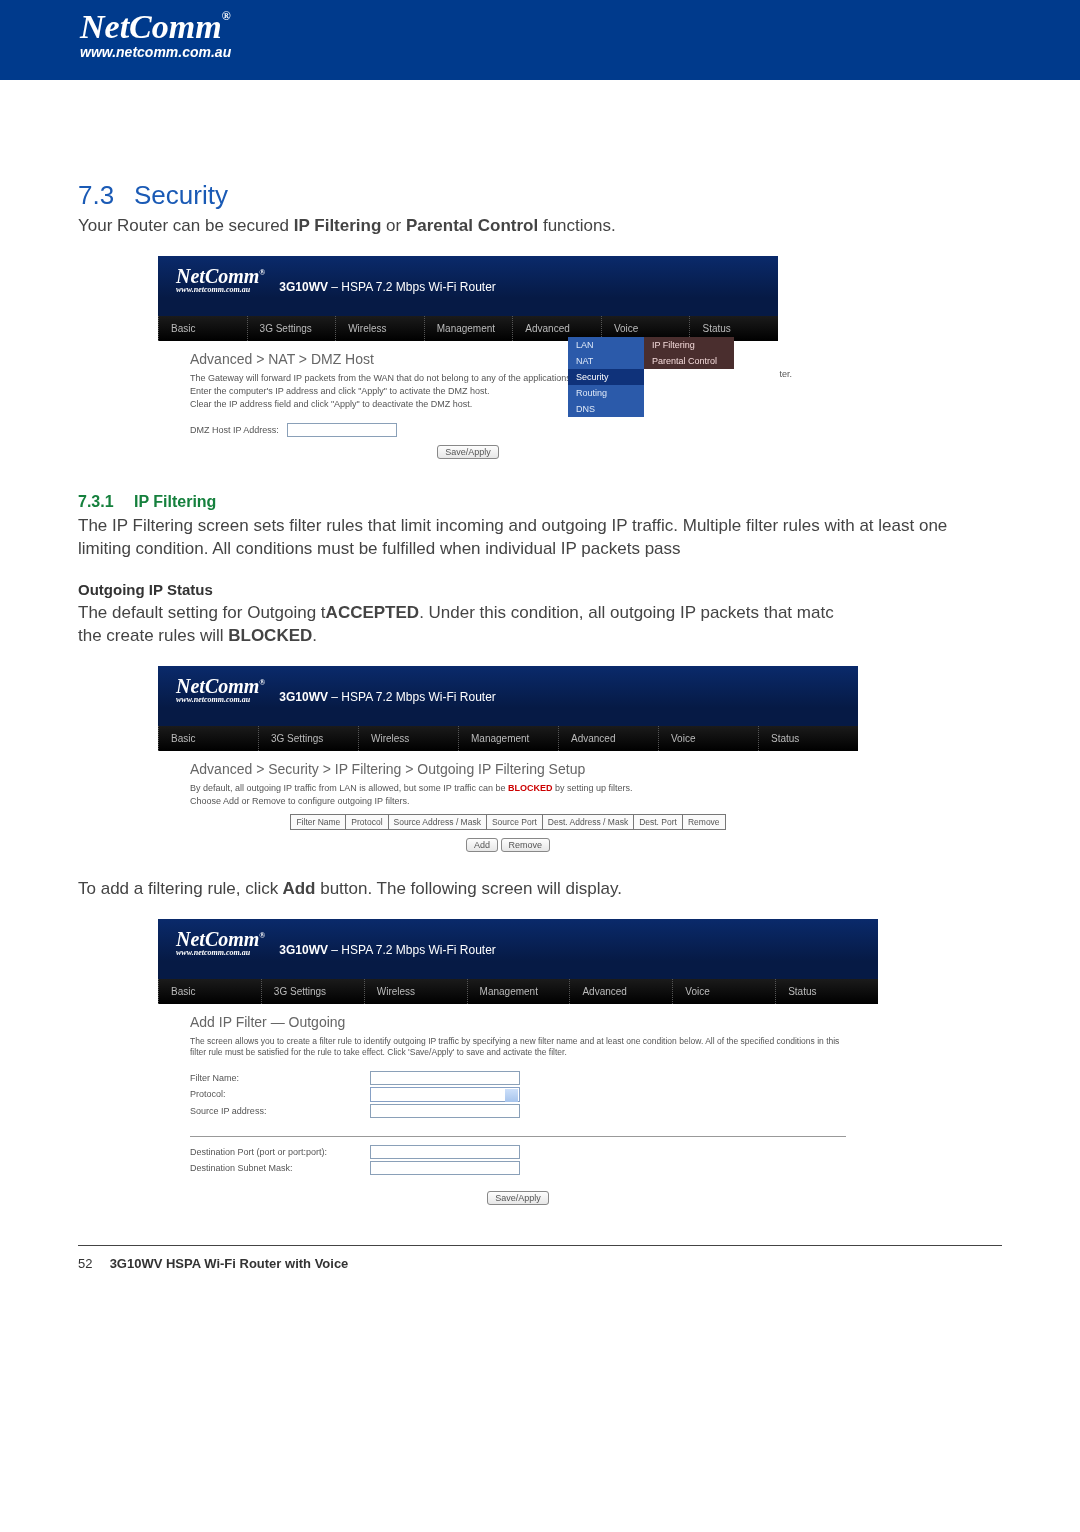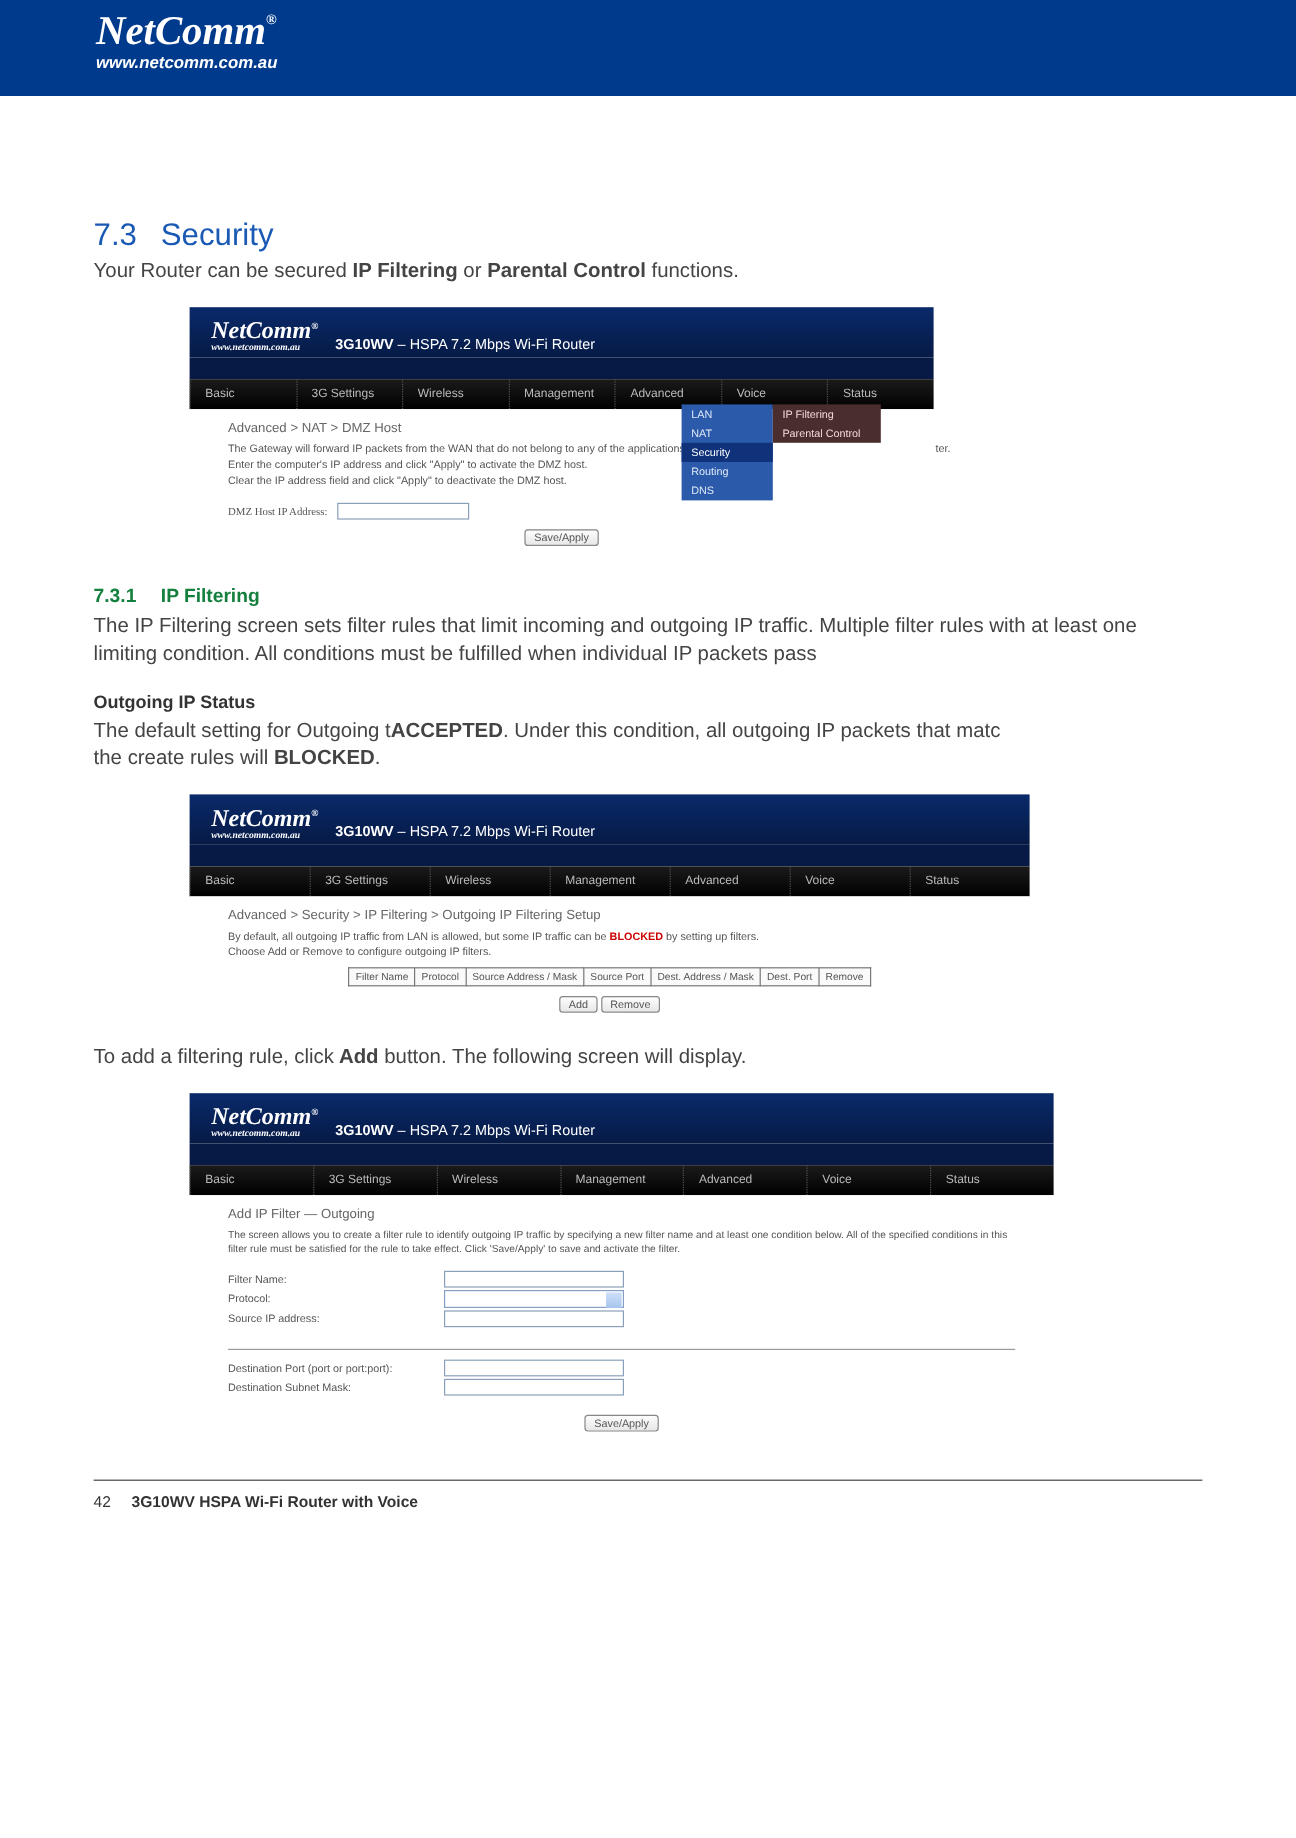--- a/index.html
+++ b/index.html
@@ -71,36 +71,36 @@
     background: linear-gradient(#1b1b1b,#000);
     display:flex;
   }
   .r-nav div {
     color:#bbb; font-size:10px; padding:7px 0 7px 12px;
     border-left:1px dotted #555;
     flex:1 1 0;
   }
   .r-nav div:first-child{border-left:1px dotted #555;}
   .r-pane { background:#fff; font-size:9px; color:#555; padding:10px 32px 14px; position:relative; min-height:60px;}
-  .r-pane .crumb { font-size:11px; color:#666; margin-bottom:6px;}
+  .r-pane .crumb { font-size:14px; color:#666; margin-bottom:6px;}
   .r-pane .line { margin:3px 0;}
   .blocked { color:#c00; font-weight:700;}
 
   
   .flyout {
     position:absolute; right:44px; top:-4px;
     font-size:9px;
   }
   .flyout .col1 { background:#2b5aaa; color:#dfe9f8; width:76px; display:inline-block; vertical-align:top;}
   .flyout .col1 div{padding:3px 8px;}
   .flyout .col1 .act{background:#0f327a;color:#fff;}
   .flyout .col2 { background:#4a2e2e; color:#f3d9d9; width:90px; display:inline-block; vertical-align:top;}
   .flyout .col2 div{padding:3px 8px;}
 
-  .field-row { display:flex; align-items:center; gap:8px; margin:3px 0;font-family:Liberation Serif, serif;}
+  .field-row { display:flex; align-items:center; gap:8px; margin:3px 0;}
   .inputbox { border:1px solid #8aa0b8; height:14px; background:#fff; display:inline-block;}
   .w100{width:110px;} .w150{width:150px;}
   .btn { border:1px solid #888; background:linear-gradient(#fdfdfd,#e7e7e7); font-size:9px; padding:1px 7px; border-radius:3px;}
   .centerbtns { text-align:center; margin-top:10px;}
 
   
   table.filtertable { border-collapse:collapse; margin:8px auto 4px; font-size:8.5px;}
   table.filtertable th { border:1px solid #777; padding:2px 5px; font-weight:400; background:#fafafa;}
 
   
@@ -309,17 +309,17 @@
         <label>Destination Subnet Mask:</label>
         <span class="inputbox w150"></span>
       </div>
       <div class="centerbtns" style="margin-top:18px">
         <span class="btn">Save/Apply</span>
       </div>
     </div>
   </div>
 
   <div class="page-foot">
-    <span class="pn">42</span>
+    <span class="pn">52</span>
     <span class="model">3G10WV HSPA Wi-Fi Router with Voice</span>
   </div>
 
 </div>
 
 </body></html>

